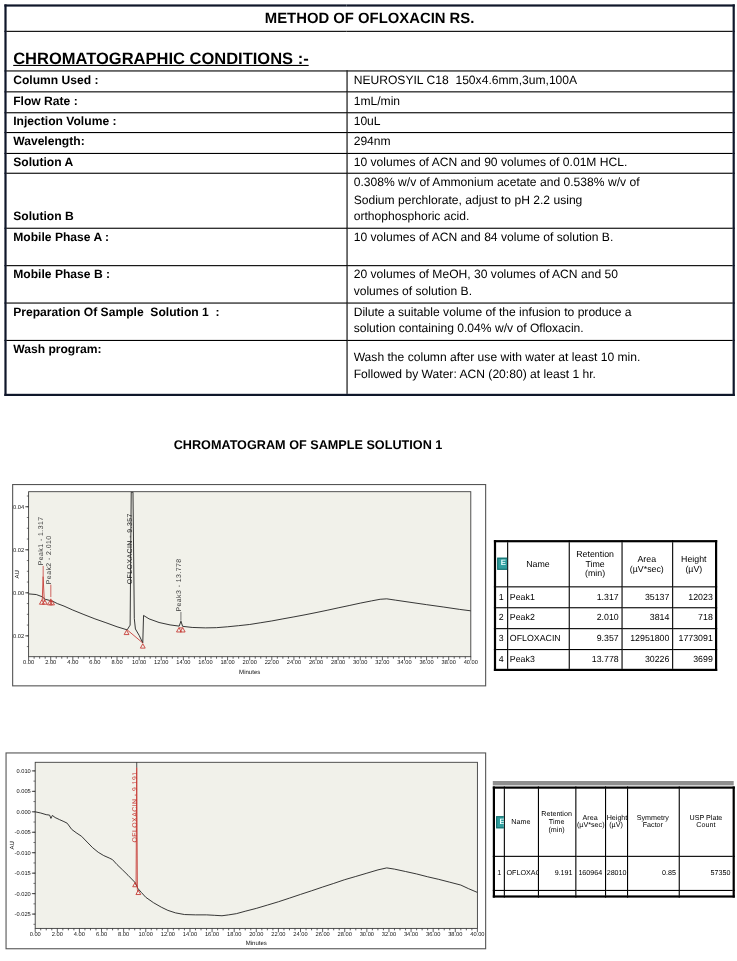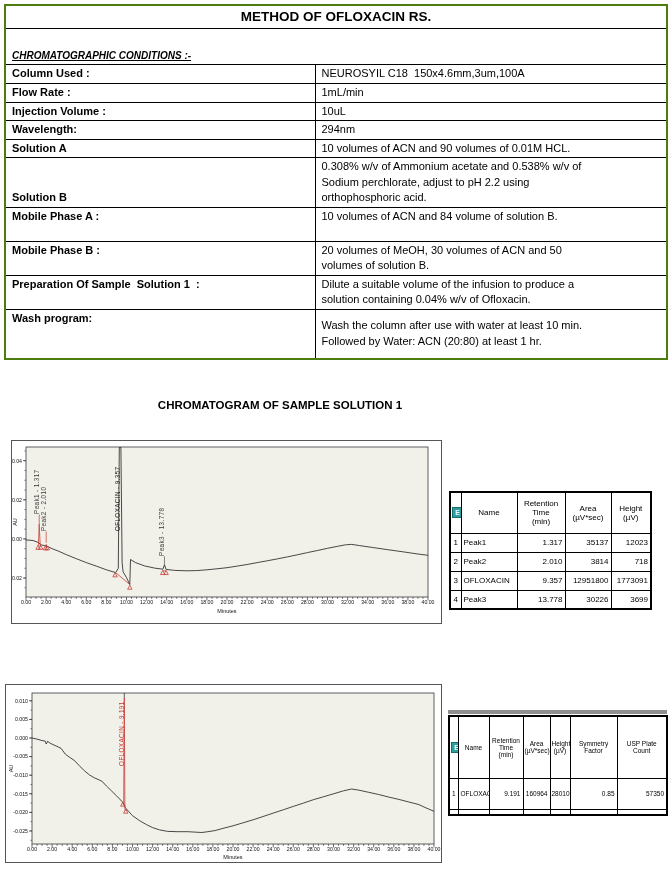--- a/index.html
+++ b/index.html
@@ -4,34 +4,34 @@
 <style>
   html,body{margin:0;padding:0;}
   body{
     width:670px;height:874px;position:relative;background:#ffffff;
     font-family:"Liberation Sans","DejaVu Sans",sans-serif;color:#000;
   }
   
   .cond-table{
     position:absolute;left:4px;top:4px;width:662px;
     border-collapse:collapse;table-layout:fixed;
-    border:2px solid #4d7c0f;
+    border:2px solid #0f172a;
   }
   .cond-table td{
     border:1.5px solid #000;
     font-size:11px;line-height:15.5px;
     padding:1px 4px 1px 6px;vertical-align:top;
     white-space:pre-wrap;overflow:hidden;
   }
   .cond-table .title-cell{
     text-align:center;font-weight:bold;font-size:13.5px;height:22px;
     vertical-align:middle;padding:0;
   }
   .cond-table .cond-head-cell{height:33px;vertical-align:bottom;padding-bottom:1px;}
-  .cond-head-cell span{font-weight:bold;font-size:10px;text-decoration:underline;font-style:italic;}
+  .cond-head-cell span{font-weight:bold;font-size:15px;text-decoration:underline;}
   .cond-table td.lbl{font-weight:bold;}
   .cond-table td.bottom{vertical-align:bottom;}
   .cond-table td.vmid{vertical-align:middle;}
   tr.h19{height:19px;} tr.h20{height:20px;} tr.h17{height:17px;}
   tr.h49{height:49px;} tr.h34{height:34px;} tr.h33{height:33px;}
   tr.h32{height:32px;} tr.h50{height:50px;}
   
   .sec-heading{
     position:absolute;text-align:center;font-weight:bold;font-size:11.5px;
   }

